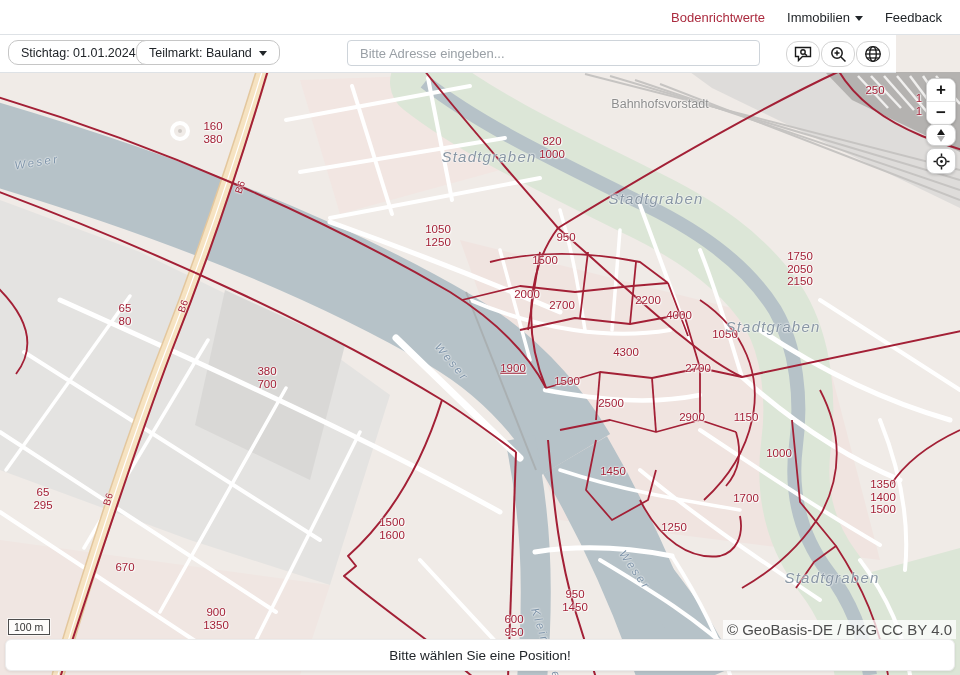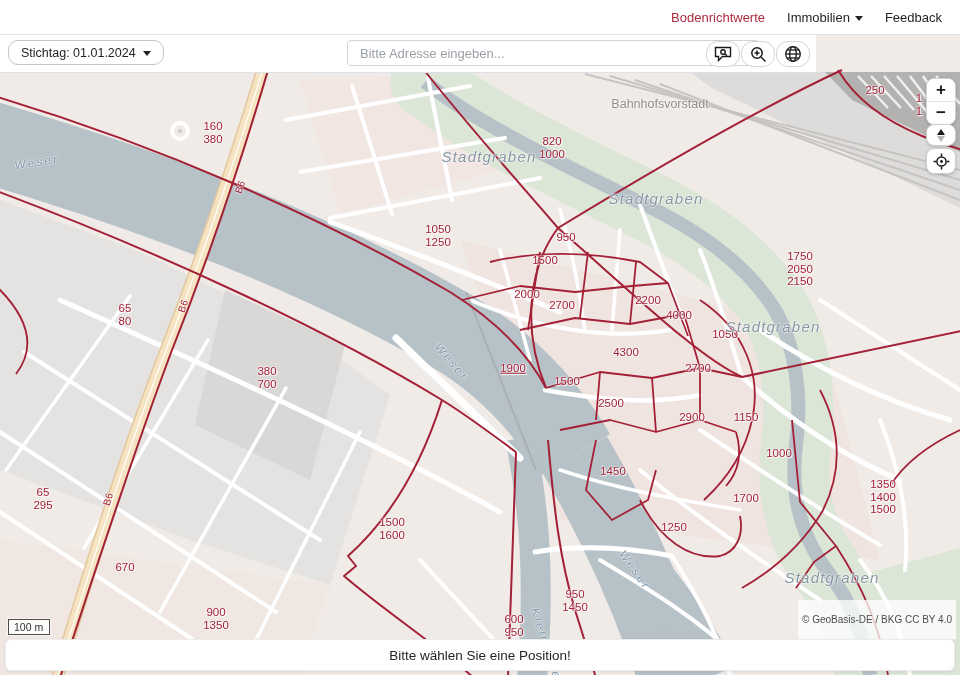--- a/index.html
+++ b/index.html
@@ -9,21 +9,21 @@
     border-bottom:1px solid #dee2e6;z-index:20;display:flex;align-items:center;}
   #logo{display:flex;align-items:center;gap:7px;margin-left:30px;}
   #logo-text{font-size:16px;font-weight:700;color:#212529;letter-spacing:.2px;}
   #logo-text .accent{color:#c00f2d;}
   #nav{margin-left:auto;margin-right:18px;display:flex;align-items:center;gap:22px;font-size:13px;}
   .nav-link{color:#212529;cursor:pointer;display:flex;align-items:center;gap:5px;}
   .nav-link.active{color:#ab2b3f;}
   .caret{width:0;height:0;border-left:4px solid transparent;border-right:4px solid transparent;
     border-top:5px solid currentColor;display:inline-block;margin-top:2px;}
   
-  #toolbar{position:absolute;left:0;top:35px;width:816px;height:37px;background:#fff;
+  #toolbar{position:absolute;left:0;top:35px;width:896px;height:37px;background:#fff;
     border-bottom:1px solid #dee2e6;z-index:20;}
   .pill-btn{position:absolute;top:5px;height:25px;background:#fff;border:1px solid #c6c6c6;
     border-radius:10px;display:flex;align-items:center;gap:7px;padding:0 12px;
     font-size:12.5px;color:#212529;cursor:pointer;box-sizing:border-box;}
   #btn-stichtag{left:8px;}
   #btn-teilmarkt{left:136px;}
   #search-input{position:absolute;left:347px;top:5px;width:413px;height:26px;box-sizing:border-box;
     border:1px solid #ced4da;border-radius:4px;padding:0 12px;font-size:13px;color:#495057;
     font-family:"Liberation Sans",sans-serif;outline:none;}
   #search-input::placeholder{color:#9aa0a6;}
@@ -58,21 +58,21 @@
   .tri-up{width:0;height:0;border-left:4px solid transparent;border-right:4px solid transparent;
     border-bottom:6px solid #1a1a1a;}
   .tri-down{width:0;height:0;border-left:4px solid transparent;border-right:4px solid transparent;
     border-top:6px solid #b5b5b5;margin-top:1px;}
   #ctl-locate{top:148px;height:24px;display:flex;align-items:center;justify-content:center;cursor:pointer;}
   
   #scale-bar{position:absolute;left:8px;bottom:40px;width:42px;height:16px;background:rgba(255,255,255,.85);
     border:1px solid #4d4d4d;box-shadow:0 0 0 1px rgba(255,255,255,.6);font-size:10.5px;color:#333;
     display:flex;align-items:center;padding-left:5px;z-index:6;box-sizing:border-box;}
   #attribution{position:absolute;right:4px;bottom:36px;background:rgba(255,255,255,.75);
-    font-size:10px;color:#4d4d4d;padding:14px 4px;z-index:6;}
+    font-size:15px;color:#4d4d4d;padding:1px 4px;z-index:6;}
   #status-bar{position:absolute;left:5px;right:5px;bottom:4px;height:30px;background:#fff;
     border:1px solid #ececec;border-radius:6px;box-shadow:0 1px 3px rgba(0,0,0,.08);
     display:flex;align-items:center;justify-content:center;font-size:13.5px;color:#212529;z-index:8;}
 </style>
 </head>
 <body>
 
 <div id="map">
   <svg width="960" height="675" viewBox="0 0 960 675">
 
@@ -335,20 +335,24 @@
       </span>
     <span class="nav-link">Feedback</span>
   </div>
 </div>
 
 <div id="toolbar">
   <div class="pill-btn" id="btn-stichtag">
     <span>Stichtag: 01.01.2024</span>
     <span class="caret"></span>
   </div>
+  <div class="pill-btn" id="btn-teilmarkt">
+    <span>Teilmarkt: Bauland</span>
+    <span class="caret"></span>
+  </div>
   <input id="search-input" type="text" placeholder="Bitte Adresse eingeben..." style="">
   <div class="icon-pill" id="btn-feedback-search">
     <svg width="18" height="16" viewBox="0 0 18 16" fill="none" stroke="#1a1a1a" stroke-width="1.4">
       <path d="M1.5,1.5 h15 v9 h-8 l-4,4 v-4 h-3 z"></path>
       <circle cx="9" cy="6" r="2.2"></circle>
         <line x1="10.7" y1="7.7" x2="13" y2="9.6"></line>
     </svg>
   </div>
   <div class="icon-pill" id="btn-zoom-extent">
     <svg width="17" height="17" viewBox="0 0 17 17" fill="none" stroke="#1a1a1a" stroke-width="1.5">

